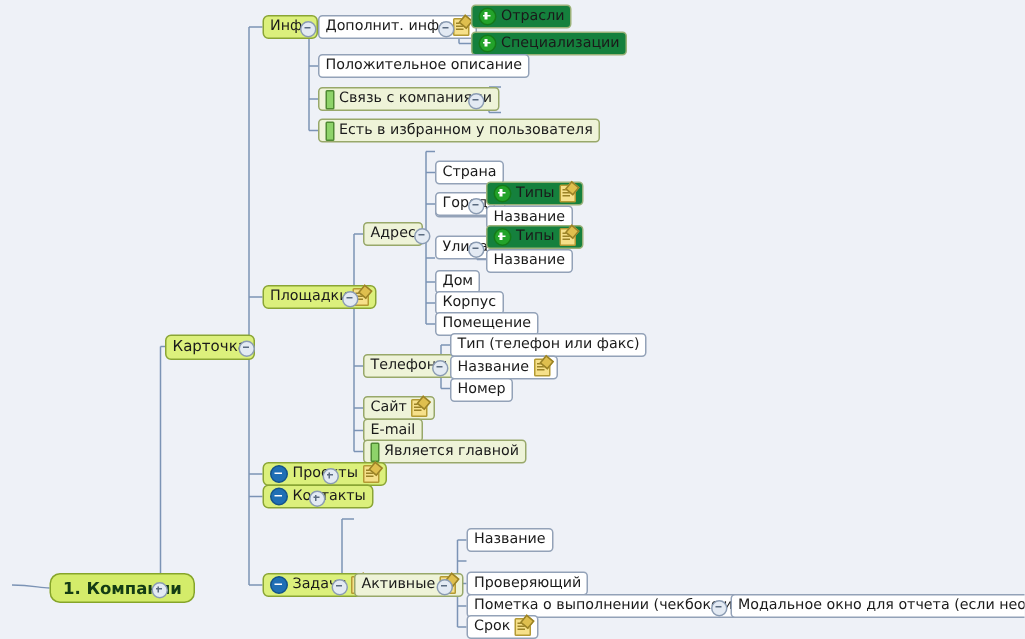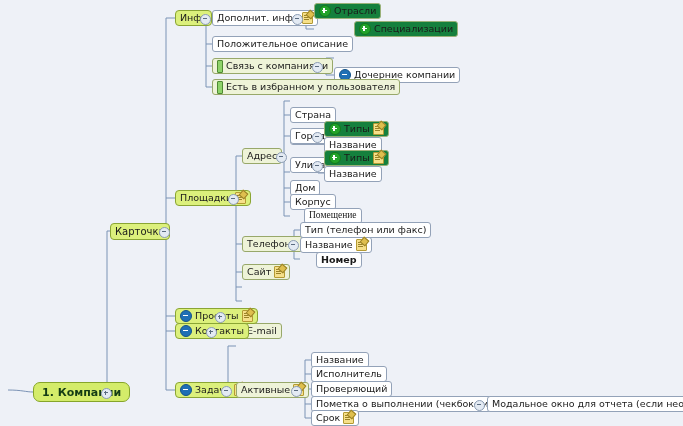--- a/index.html
+++ b/index.html
@@ -182,40 +182,36 @@
     <span class="lbl">Дополнит. инфо</span>
     <span class="ico ico-note"></span>
   </div>
   <span class="bubble" style="left:292px;top:14px;"></span>
 
   <div class="node f-ltgreen" style="left:314px;top:3px;">
     <span class="ico ico-plus"></span>
     <span class="lbl">Отрасли</span>
   </div>
 
-  <div class="node f-ltgreen" style="left:314px;top:21px;margin-left:40px;">
+  <div class="node f-ltgreen" style="left:314px;top:21px;">
     <span class="ico ico-plus"></span>
     <span class="lbl">Специализации</span>
   </div>
 
   <div class="node f-white" style="left:212px;top:36px;">
     <span class="lbl">Положительное описание</span>
   </div>
 
   <div class="node f-pale" style="left:212px;top:58px;">
     <span class="ico ico-bar"></span>
     <span class="lbl">Связь с компаниями</span>
   </div>
   <span class="bubble" style="left:312px;top:62px;"></span>
 
 
-  <div class="node f-white" style="left:334px;top:67px;">
-    <span class="ico ico-minus"></span>
-    <span class="lbl">Дочерние компании</span>
-  </div>
 
   <div class="node f-pale" style="left:212px;top:79px;">
     <span class="ico ico-bar"></span>
     <span class="lbl">Есть в избранном у пользователя</span>
   </div>
 
   <div class="node f-lime" style="left:175px;top:190px;">
     <span class="lbl">Площадки</span>
     <span class="ico ico-note"></span>
   </div>
@@ -259,46 +255,50 @@
   <div class="node f-white" style="left:324px;top:166px;">
     <span class="lbl">Название</span>
   </div>
 
   <div class="node f-white" style="left:290px;top:180px;">
     <span class="lbl">Дом</span>
   </div>
   <div class="node f-white" style="left:290px;top:194px;">
     <span class="lbl">Корпус</span>
   </div>
-  <div class="node f-white" style="left:304px;top:208px;font-family:Liberation Serif, serif;">
+  <div class="node f-white" style="left:290px;top:208px;">
     <span class="lbl">Помещение</span>
   </div>
 
   <div class="node f-pale" style="left:242px;top:236px;">
     <span class="lbl">Телефоны</span>
   </div>
   <span class="bubble" style="left:288px;top:240px;"></span>
 
   <div class="node f-white" style="left:300px;top:222px;">
     <span class="lbl">Тип (телефон или факс)</span>
   </div>
   <div class="node f-white" style="left:300px;top:237px;">
     <span class="lbl">Название</span>
     <span class="ico ico-note"></span>
   </div>
-  <div class="node f-white" style="left:316px;top:252px;font-weight:bold;">
+  <div class="node f-white" style="left:300px;top:252px;">
     <span class="lbl">Номер</span>
   </div>
 
   <div class="node f-pale" style="left:242px;top:264px;">
     <span class="lbl">Сайт</span>
     <span class="ico ico-note"></span>
   </div>
-  <div class="node f-pale" style="left:242px;top:279px;margin-top:44px;">
+  <div class="node f-pale" style="left:242px;top:279px;">
     <span class="lbl">E-mail</span>
+  </div>
+  <div class="node f-pale" style="left:242px;top:293px;">
+    <span class="ico ico-bar"></span>
+    <span class="lbl">Является главной</span>
   </div>
 
   <div class="node f-lime" style="left:175px;top:308px;">
     <span class="ico ico-minus"></span>
     <span class="lbl">Проекты</span>
     <span class="ico ico-note"></span>
   </div>
   <span class="bubble plus" style="left:215px;top:312px;"></span>
 
   <div class="node f-lime" style="left:175px;top:323px;">
@@ -317,23 +317,20 @@
 
   <div class="node f-pale" style="left:236px;top:382px;">
     <span class="lbl">Активные</span>
     <span class="ico ico-note"></span>
   </div>
   <span class="bubble" style="left:291px;top:386px;"></span>
 
   <div class="node f-white" style="left:311px;top:352px;">
     <span class="lbl">Название</span>
   </div>
-  <div class="node f-white" style="left:311px;top:366px;">
-    <span class="lbl">Исполнитель</span>
-  </div>
   <div class="node f-white" style="left:311px;top:381px;">
     <span class="lbl">Проверяющий</span>
   </div>
   <div class="node f-white" style="left:311px;top:396px;">
     <span class="lbl">Пометка о выполнении (чекбокс или кнопка)</span>
   </div>
   <span class="bubble" style="left:474px;top:400px;"></span>
 
   <div class="node f-white" style="left:311px;top:410px;">
     <span class="lbl">Срок</span>

